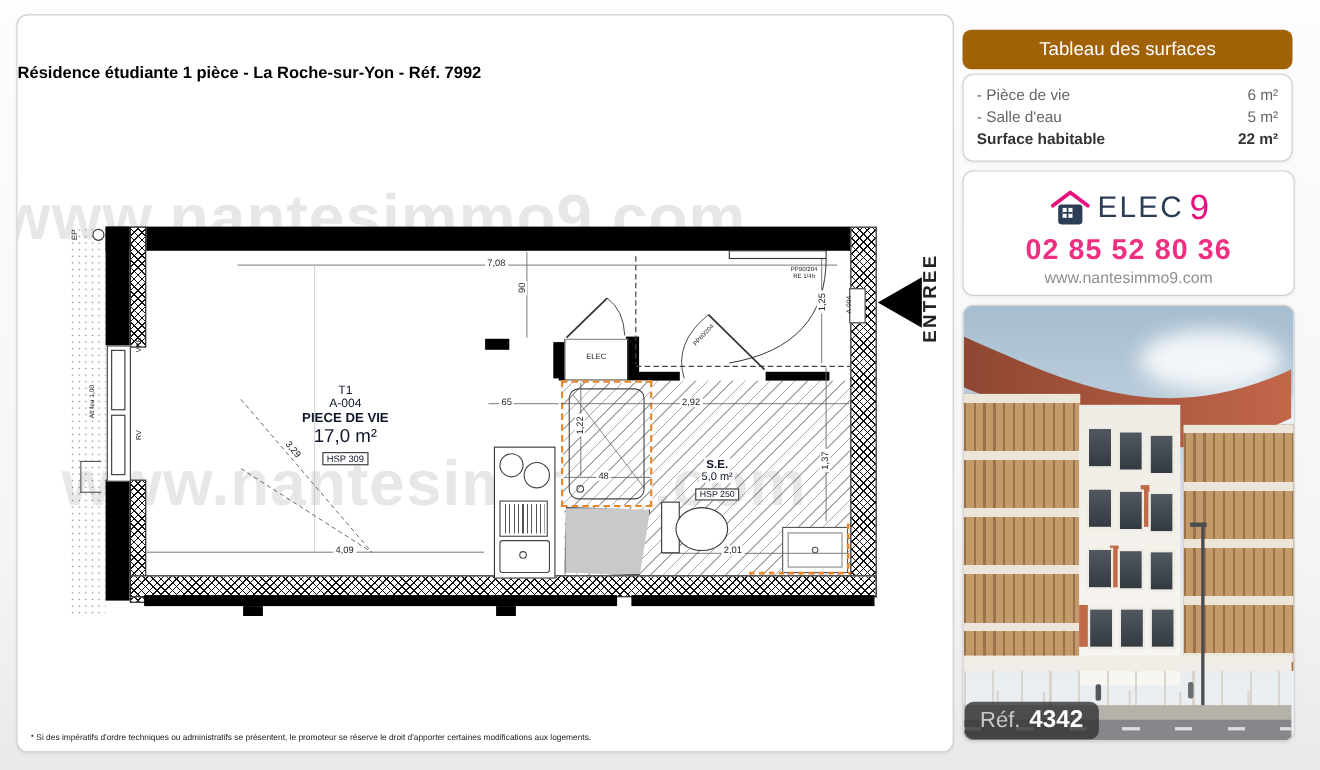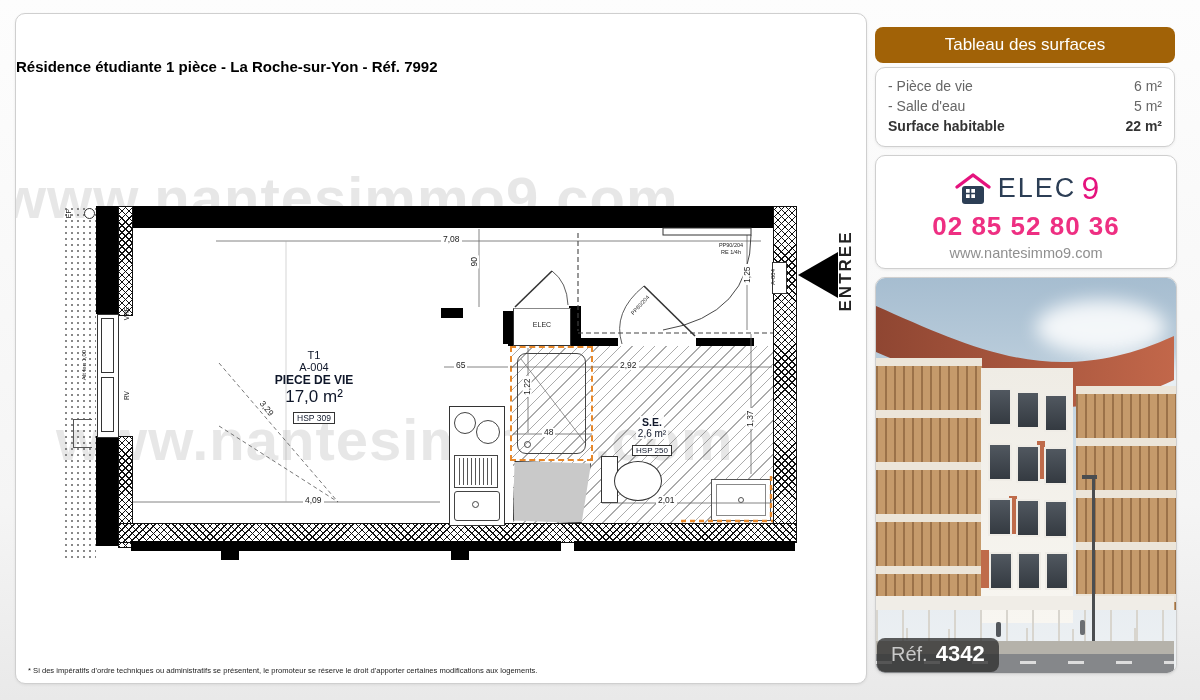--- a/index.html
+++ b/index.html
@@ -172,21 +172,21 @@
   <div class="roomblock" style="left:248px;top:335px;width:100px;">
     <div style="font-size:11px;">T1</div>
     <div style="font-size:11px;">A-004</div>
     <div style="font-size:12px;font-weight:bold;">PIECE DE VIE</div>
     <div style="font-size:17px;">17,0 m²</div>
     <div><span class="hspbox">HSP 309</span></div>
   </div>
 
   <div class="roomblock" style="left:600px;top:402px;width:72px;">
     <div style="font-size:10.5px;font-weight:bold;"><span class="chip">S.E.</span></div>
-    <div style="font-size:10px;"><span class="chip">2,6 m²</span></div>
+    <div style="font-size:10px;"><span class="chip">5,0 m²</span></div>
     <div><span class="hspbox" style="font-size:8px;">HSP 250</span></div>
   </div>
 
   <div class="plabel rot" style="left:104px;top:296px;font-size:6.5px;">VRE</div>
   <div class="plabel rot" style="left:106px;top:378px;font-size:6.5px;">RV</div>
   <div class="plabel" style="left:38px;top:348px;width:60px;font-size:6px;transform:rotate(-90deg);text-align:center;">Alt feu 1,00</div>
   <div class="plabel" style="left:692px;top:228px;width:46px;text-align:center;font-size:5.5px;line-height:1.2;z-index:5;">
     <div>PP90/204</div>
     <div>RE 1/4h</div>
   </div>

